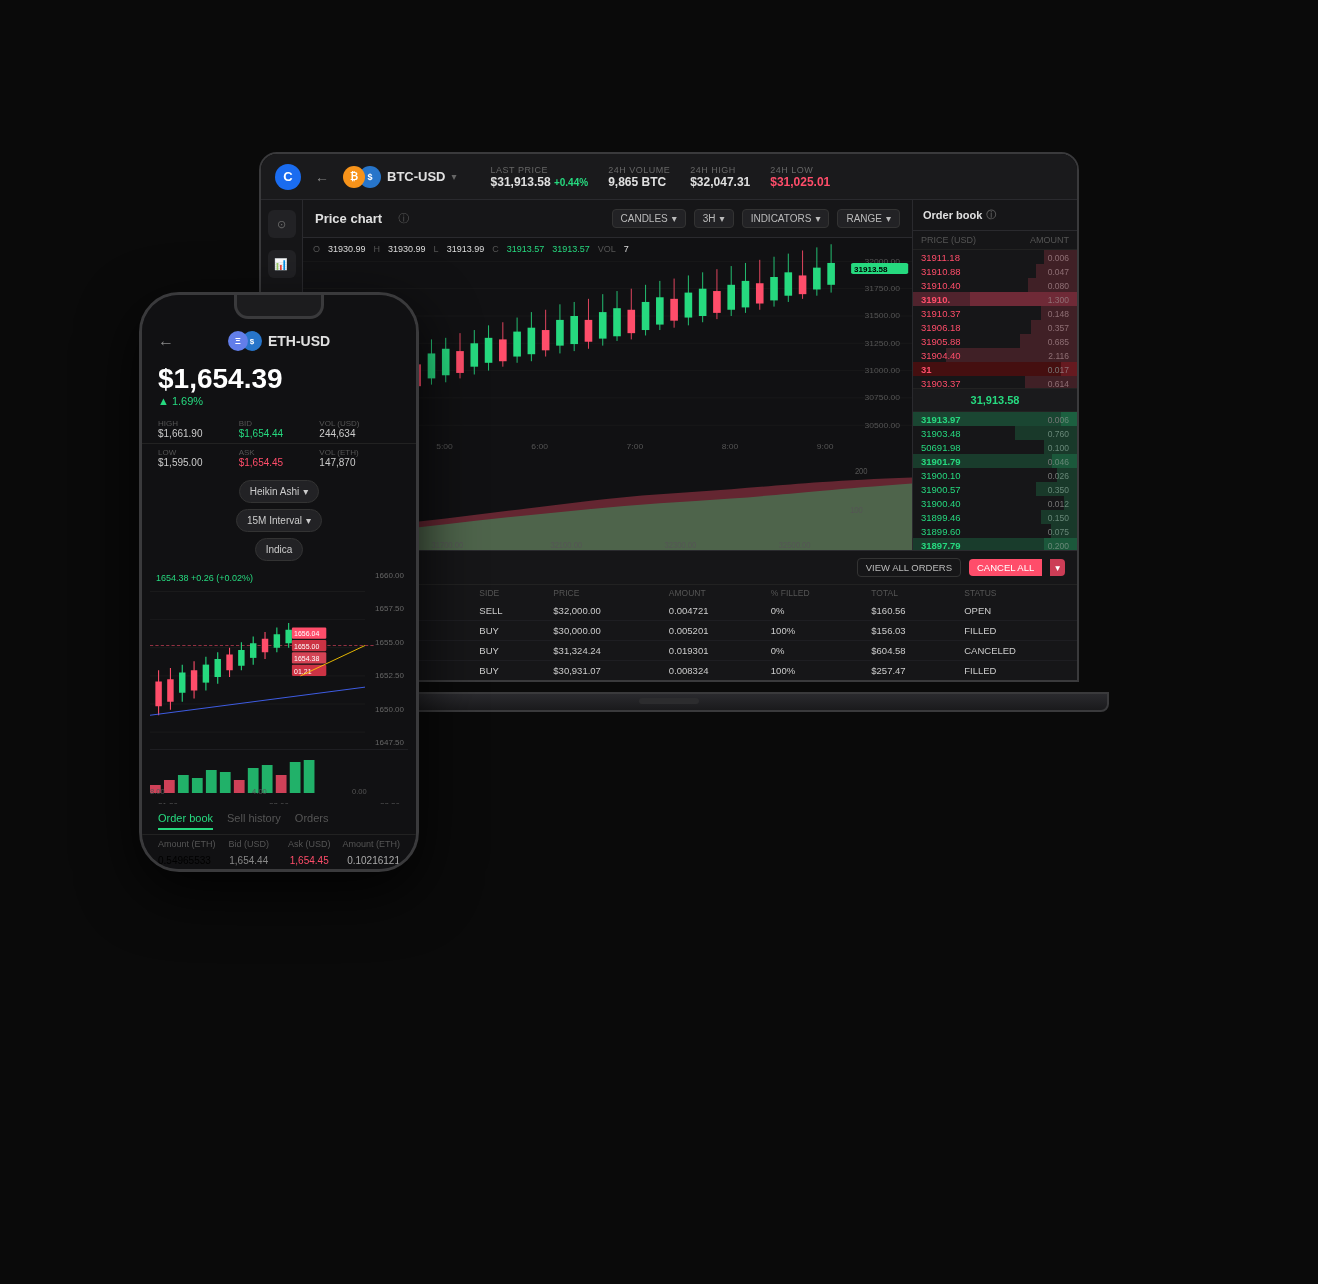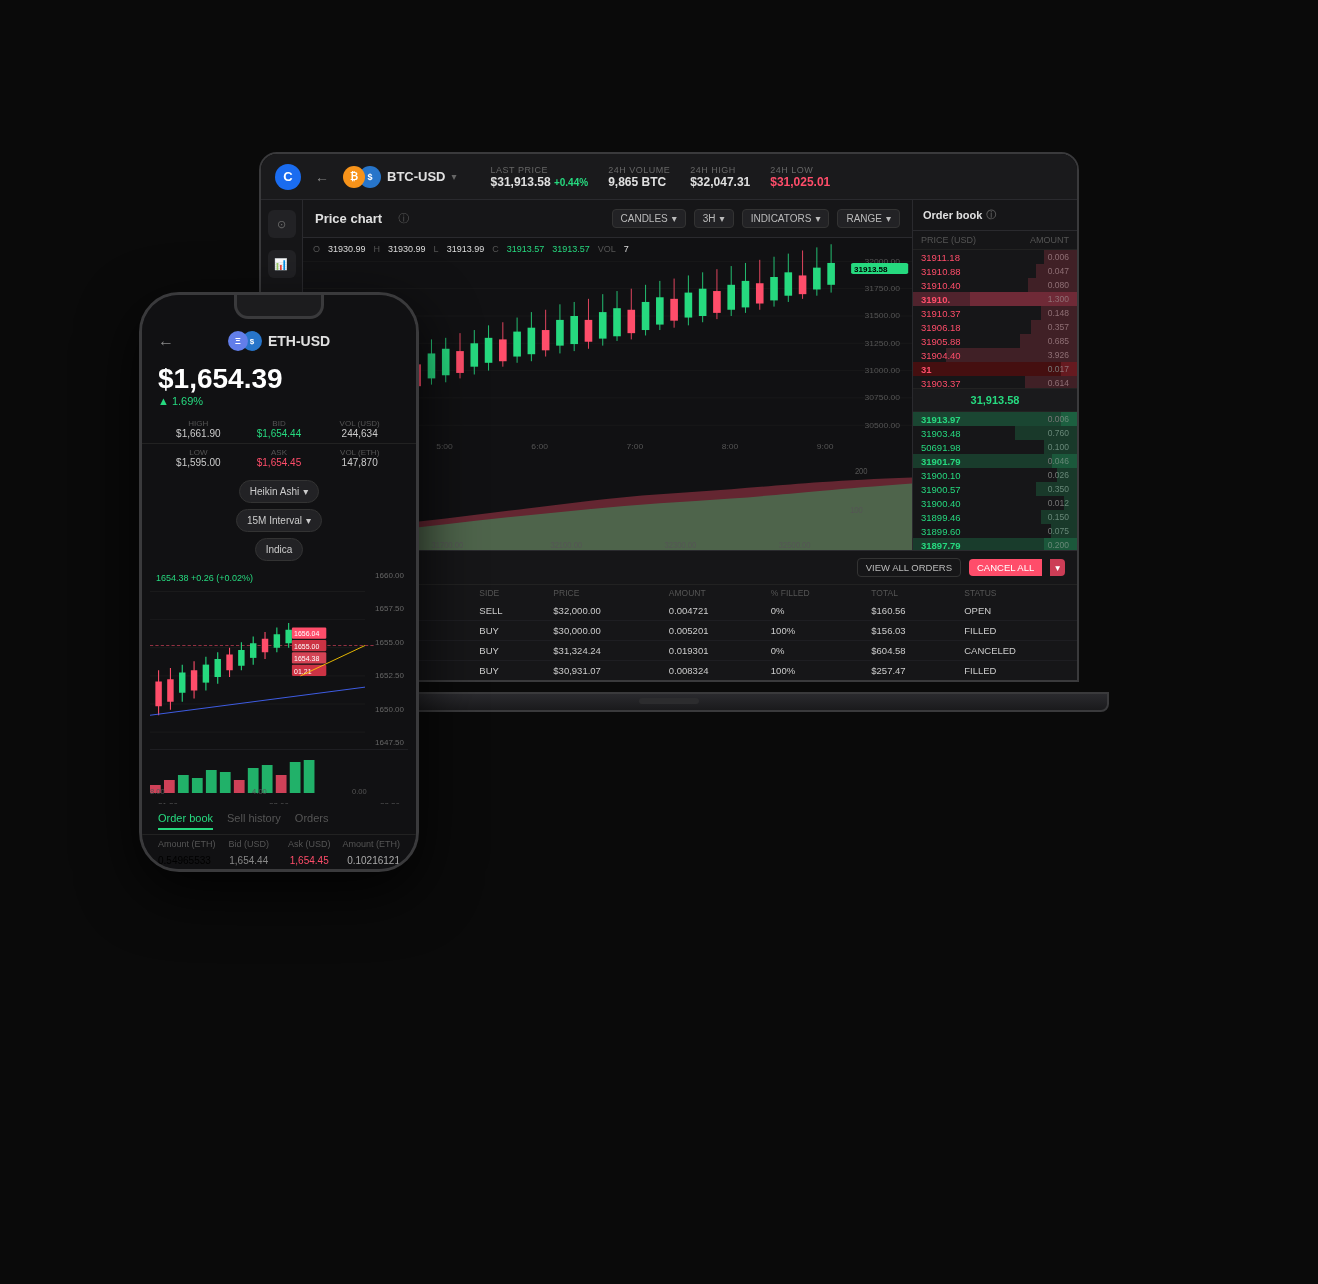--- a/index.html
+++ b/index.html
@@ -296,21 +296,21 @@
     .ob-col-headers span:first-child { flex: 1; }
     .ob-col-headers span:last-child { text-align: right; }
 
     .ob-rows {
       flex: 1;
       overflow: hidden;
     }
 
     .ob-row {
       display: flex;
-      align-items: center;
+      align-items: flex-end;
       padding: 1.5px 8px;
       font-size: 9.5px;
       position: relative;
     }
 
     .ob-row .ob-price { flex: 1; }
     .ob-row .ob-amount { text-align: right; color: #777; font-size: 8.5px; }
 
     .ob-row.sell .ob-price { color: #ff4d6a; }
     .ob-row.buy .ob-price { color: #26d97f; }
@@ -527,21 +527,20 @@
 
     .phone-stats {
       display: flex;
       gap: 0;
       padding: 4px 16px;
       border-bottom: 1px solid #222;
     }
 
     .phone-stat {
       flex: 1;
-      text-align: center;
     }
 
     .phone-stat-label {
       color: #555;
       font-size: 8px;
       text-transform: uppercase;
     }
 
     .phone-stat-value {
       color: #ccc;
@@ -1000,21 +999,21 @@
                   <span class="ob-amount">0.357</span>
                 <div class="ob-bar" style="width:28%"></div>
               </div>
               <div class="ob-row sell">
                 <span class="ob-price">31905.88</span>
                   <span class="ob-amount">0.685</span>
                 <div class="ob-bar" style="width:35%"></div>
               </div>
               <div class="ob-row sell">
                 <span class="ob-price">31904.40</span>
-                  <span class="ob-amount">3.926</span>
+                  <span class="ob-amount">2.116</span>
                 <div class="ob-bar" style="width:80%"></div>
               </div>
               <div class="ob-row sell" style="background:rgba(180,0,0,0.3);">
                 <span class="ob-price" style="font-weight:bold;">31</span>
                   <span class="ob-amount">0.017</span>
                 <div class="ob-bar" style="width:10%"></div>
               </div>
               <div class="ob-row sell">
                 <span class="ob-price">31903.37</span>
                   <span class="ob-amount">0.614</span>

